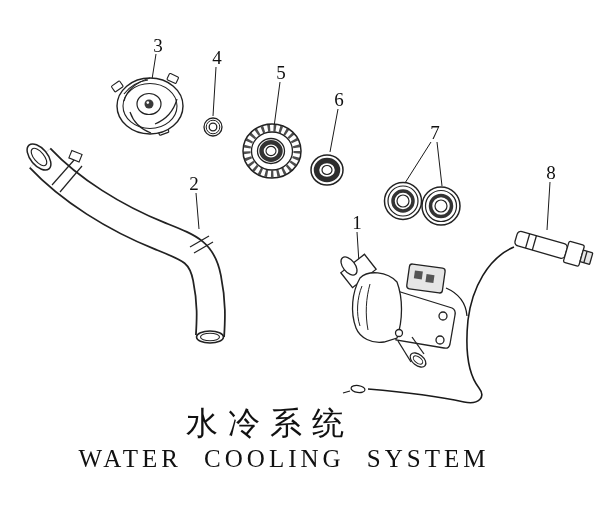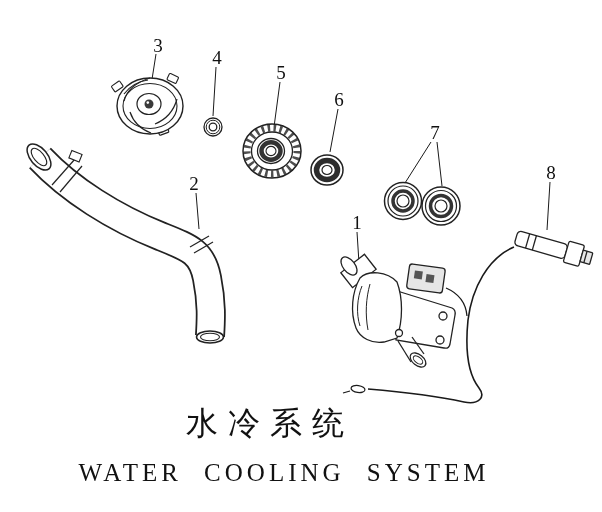--- a/index.html
+++ b/index.html
@@ -20,21 +20,21 @@
     line-height:1;
     user-select:none;
   }
   .title-cn{
     position:absolute;left:270px;top:424px;
     transform:translate(-50%,-50%);
     font-size:32px;letter-spacing:10px;
     color:#111;white-space:nowrap;
   }
   .title-en{
-    position:absolute;left:284px;top:473px;
+    position:absolute;left:284px;top:459px;
     transform:translate(-50%,-50%);
     font-size:25px;letter-spacing:4px;word-spacing:12px;
     color:#111;white-space:nowrap;
   }
 </style>
 </head>
 <body>
 
 <div class="stage">
 

